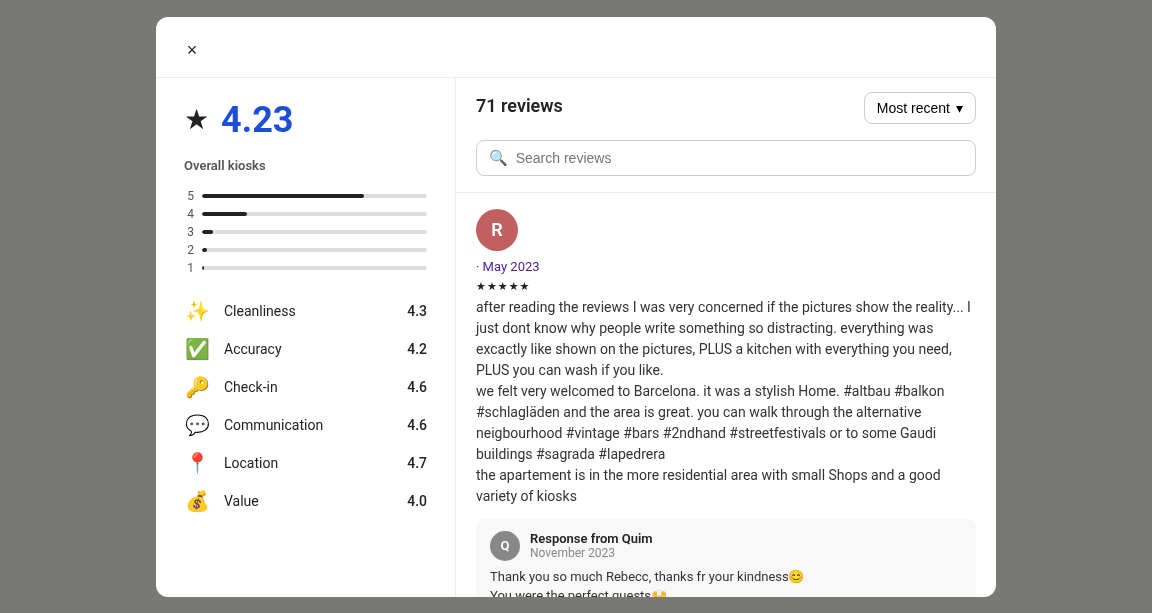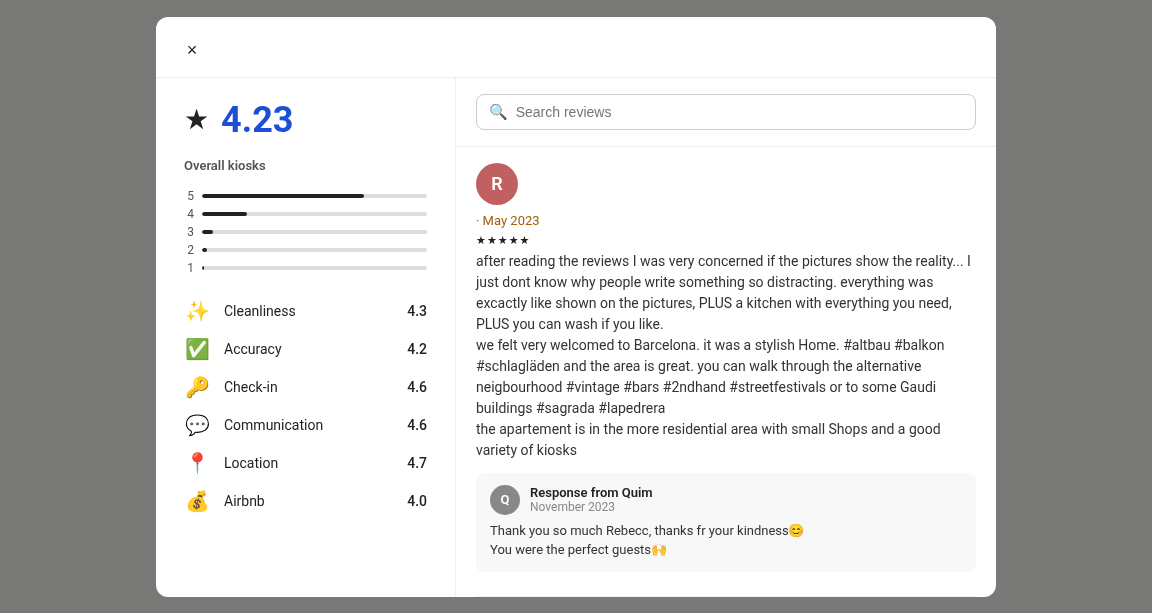--- a/index.html
+++ b/index.html
@@ -233,21 +233,21 @@
       color: #222;
     }
 
     .reviewer-meta {
       font-size: 12px;
       color: #888;
     }
 
     .review-date {
       font-size: 13px;
-      color: #a16207;
+      color: #4c1d95;
       margin-bottom: 6px;
     }
 
     .review-stars {
       display: flex;
       gap: 1px;
       margin-bottom: 4px;
     }
 
     .star { font-size: 11px; color: #222; }
@@ -416,29 +416,36 @@
       <span class="category-name">Communication</span>
       <span class="category-score">4.6</span>
     </div>
             <div class="category-item">
       <span class="category-icon">📍</span>
       <span class="category-name">Location</span>
       <span class="category-score">4.7</span>
     </div>
             <div class="category-item">
       <span class="category-icon">💰</span>
-      <span class="category-name">Airbnb</span>
+      <span class="category-name">Value</span>
       <span class="category-score">4.0</span>
     </div>
           </div>
 
       </div>
 
       <div class="right-panel">
 
+        <div class="right-panel-header">
+          <span class="reviews-count-header">71 reviews</span>
+          <button class="sort-dropdown">
+            <span>Most recent</span>
+            <span>▾</span>
+          </button>
+        </div>
 
         <div class="search-bar-wrap">
           <div class="search-bar">
             <span class="search-icon">🔍</span>
             <input class="search-input" type="text" placeholder="Search reviews" style="">
           </div>
         </div>
 
         <div class="reviews-list">
 

